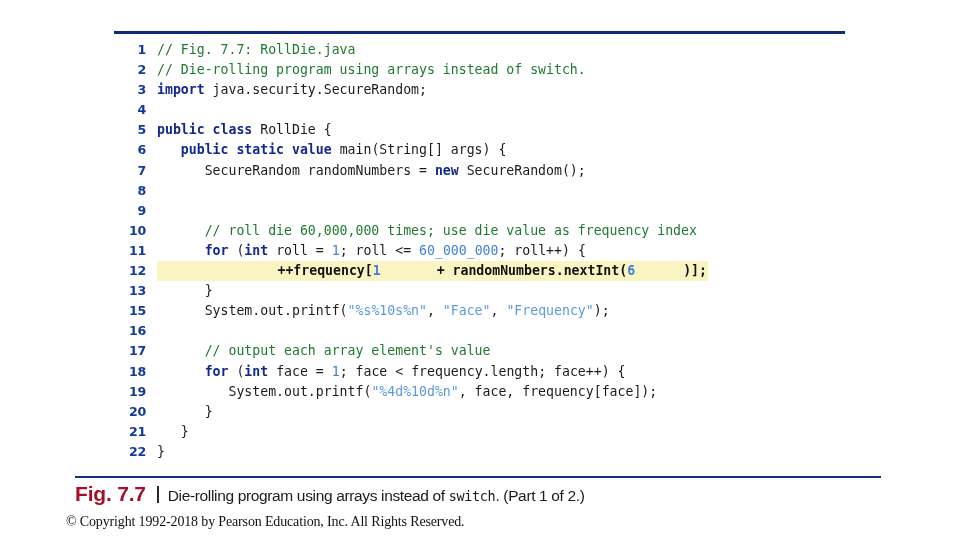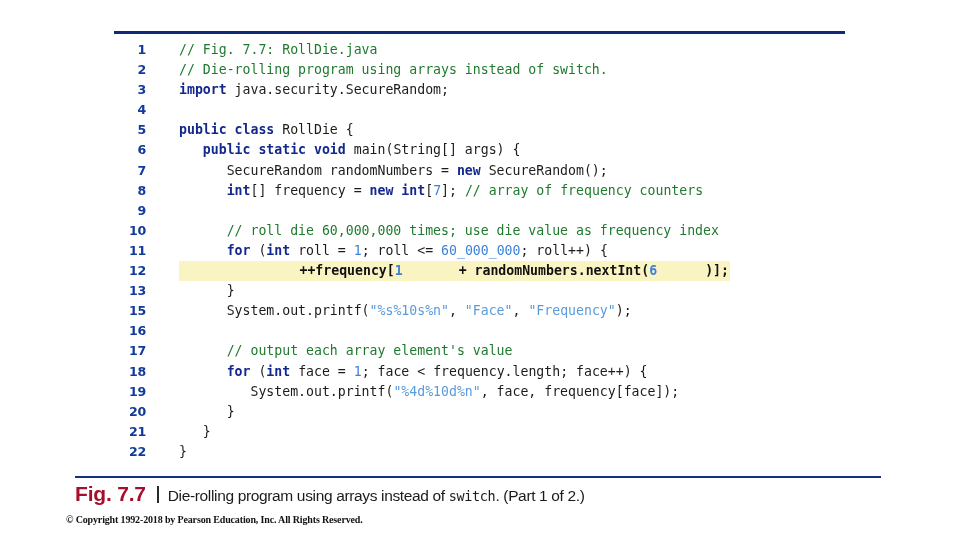--- a/index.html
+++ b/index.html
@@ -58,21 +58,21 @@
     text-align: right;
     font-family: "DejaVu Sans", sans-serif;
     font-size: 12.6px;
     font-weight: bold;
     color: #123a9c;
     letter-spacing: -0.3px;
   }
 
   .codetext {
     position: absolute;
-    left: 65px;
+    left: 43px;
     top: 0;
     white-space: pre;
   }
 
   
   .code-line.hl .codetext {
     background: #faf4c3;
     font-weight: bold;
     color: #111111;
     padding: 0 1px;
@@ -135,22 +135,22 @@
     font-family: "DejaVu Sans Mono", monospace;
     font-size: 13.5px;
   }
 
   
   .copyright {
     position: absolute;
     left: 66px;
     top: 514px;
     font-family: "Liberation Serif", serif;
-    font-size: 10px;
-    font-weight: bold;
+    font-size: 14px;
+    font-weight: normal;
     color: #111111;
     letter-spacing: -0.15px;
     white-space: pre;
   }
 </style>
 </head>
 <body>
 
 <div class="page">
 
@@ -178,31 +178,30 @@
       <span class="codetext"></span>
     </div>
 
     <div class="code-line">
       <span class="lineno">5</span>
       <span class="codetext"><span class="k">public class</span><span class="p"> RollDie {</span></span>
     </div>
 
     <div class="code-line">
       <span class="lineno">6</span>
-      <span class="codetext"><span class="p">   </span><span class="k">public static void</span><span class="p"> main(String[] args) {</span></span>
+      <span class="codetext"><span class="p">   </span><span class="k">public static value</span><span class="p"> main(String[] args) {</span></span>
     </div>
 
     <div class="code-line">
       <span class="lineno">7</span>
       <span class="codetext"><span class="p">      SecureRandom randomNumbers = </span><span class="k">new</span><span class="p"> SecureRandom();</span></span>
     </div>
 
     <div class="code-line">
       <span class="lineno">8</span>
-      <span class="codetext"><span class="p">      </span><span class="k">int</span><span class="p">[] frequency = </span><span class="k">new</span><span class="p"> </span><span class="k">int</span><span class="p">[</span><span class="n">7</span><span class="p">]; </span><span class="c">// array of frequency counters</span></span>
     </div>
 
     <div class="code-line">
       <span class="lineno">9</span>
       <span class="codetext"></span>
     </div>
 
     <div class="code-line">
       <span class="lineno">10</span>
       <span class="codetext"><span class="p">      </span><span class="c">// roll die 60,000,000 times; use die value as frequency index</span></span>

